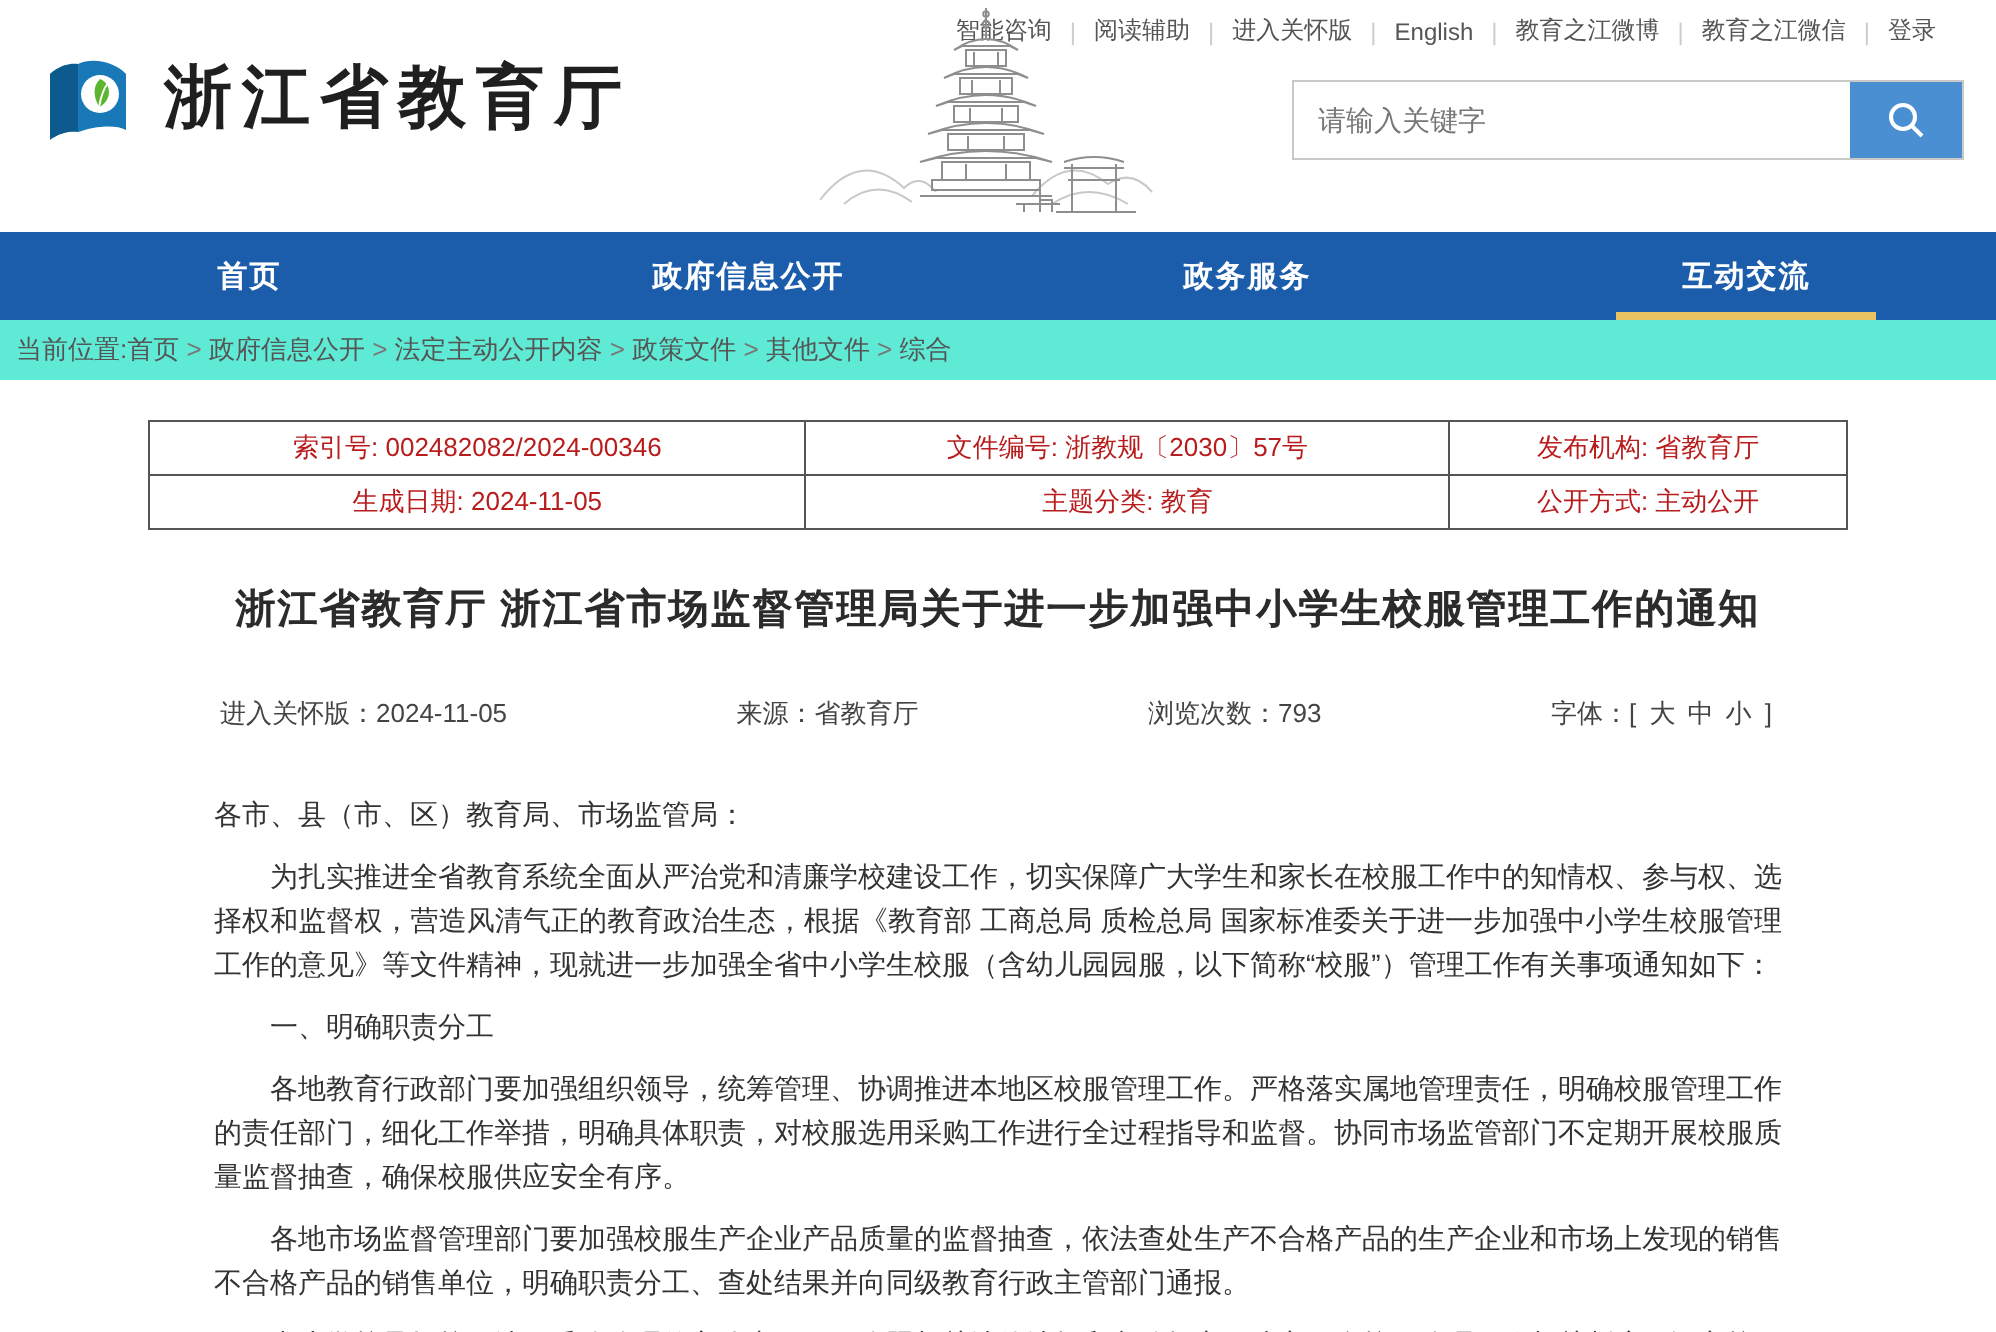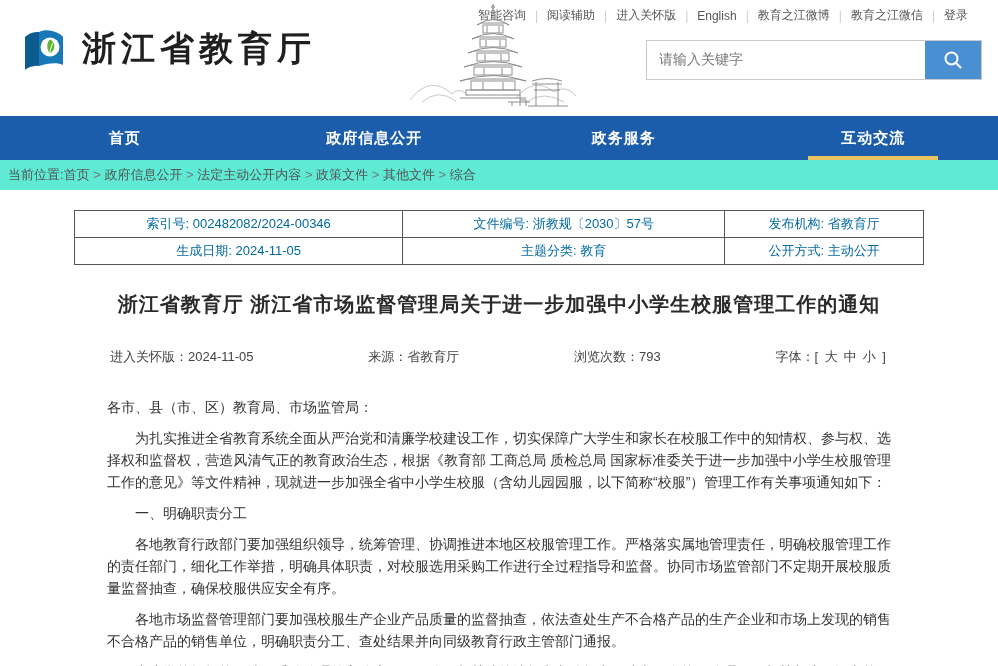--- a/index.html
+++ b/index.html
@@ -15,21 +15,21 @@
 
   .logo { position:absolute; left:20px; top:24px; display:flex; align-items:flex-end; }
   .site-name { font-family:"Liberation Serif", serif; font-weight:bold; font-size:34px;
     color:#1f1f1f; margin-left:14px; letter-spacing:5px; }
 
   .pagoda { position:absolute; left:408px; top:2px; width:170px; height:112px; }
 
   .search-box { position:absolute; right:16px; top:40px; width:336px; height:40px;
     display:flex; border:1px solid #c9c9c9; background:#fff; }
   .search-box input { flex:1; border:none; outline:none; padding:0 12px; font-size:14px;
-    color:#737373; font-family:Liberation Mono, monospace; }
+    color:#737373; font-family:Liberation Sans, sans-serif; }
   .search-box input::placeholder { color:#777; }
   .search-btn { width:56px; border:none; cursor:pointer; display:flex; align-items:center;
     justify-content:center; background:#4a8fd1; }
 
   
   .main-nav { display:flex; height:44px; background:#1b5cab; }
   .nav-item { flex:1; position:relative; display:flex; align-items:center; justify-content:center;
     color:#fff; font-size:15px; font-weight:bold; cursor:pointer; letter-spacing:1px; }
   .nav-underline { position:absolute; bottom:0; left:50%; transform:translateX(-50%);
     width:130px; height:4px; background:#e9c35f; }
@@ -37,21 +37,21 @@
   
   .breadcrumb { height:30px; line-height:30px; background:#5eead4; font-size:13px;
     color:#555; padding-left:8px; }
   .breadcrumb a { color:#555; text-decoration:none; cursor:pointer; }
   .bc-sep { color:#777; white-space:pre; }
 
   
   .content { width:850px; margin:20px auto 0; }
   table.doc-table { width:100%; border-collapse:collapse; }
   table.doc-table td { border:1px solid #555; height:27px; text-align:center;
-    font-size:13px; color:#0369a1; }
+    font-size:13px; color:#b91c1c; }
 
   .article-title { margin-top:26px; text-align:center; font-size:20px; font-weight:700;
     color:#2b2b2b; letter-spacing:1px; }
 
   .meta-row { margin-top:30px; display:flex; justify-content:space-between;
     padding:0 38px 0 36px; font-size:13px; color:#444; }
   .meta-row .font-opt { color:#444; text-decoration:none; cursor:pointer; margin:0 3px; }
 
   .article-body { margin-top:30px; padding:0 33px; font-size:14px; line-height:22px;
     color:#333; text-align:justify; }

